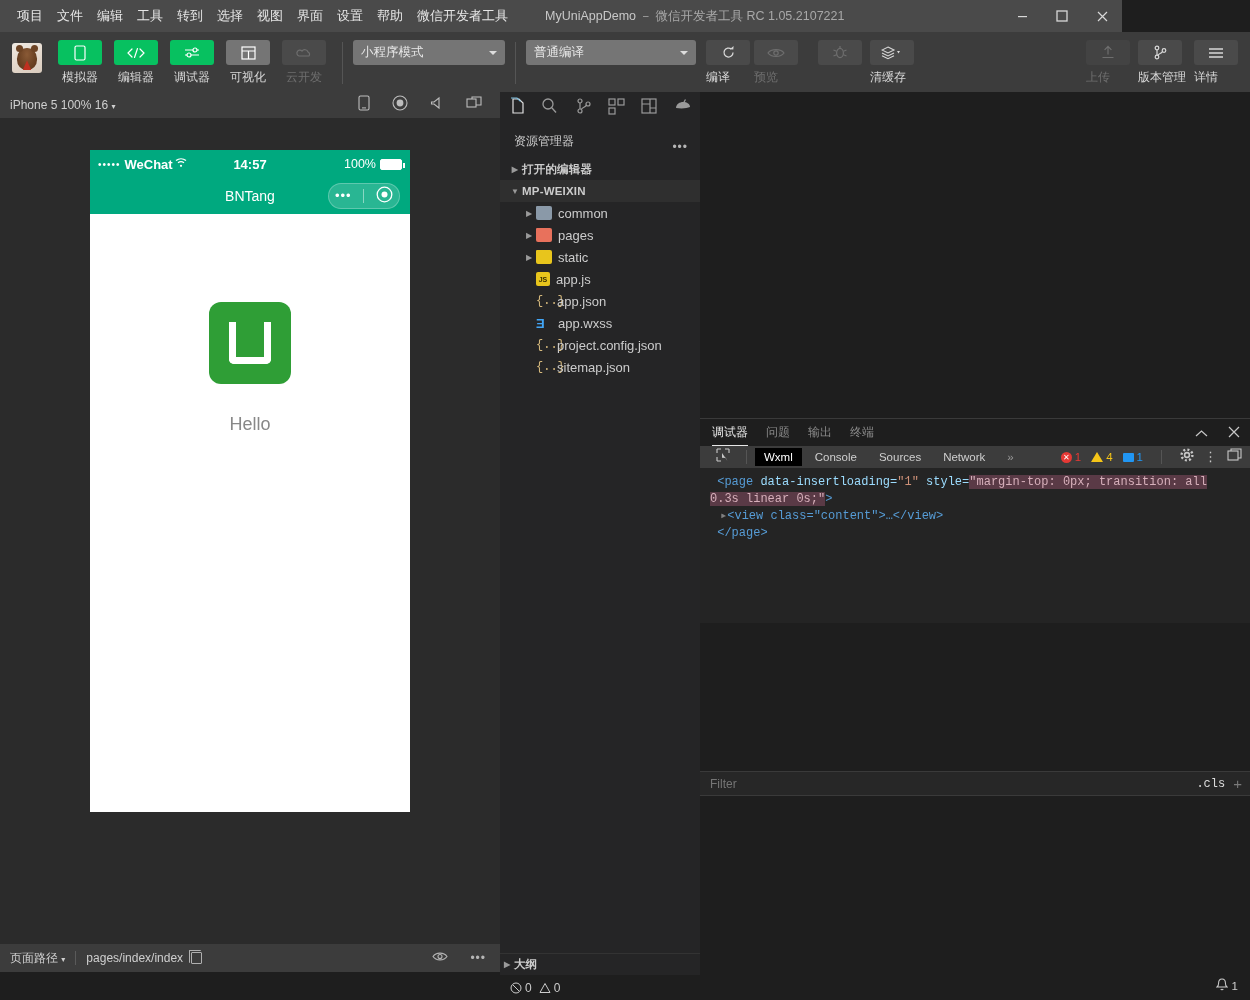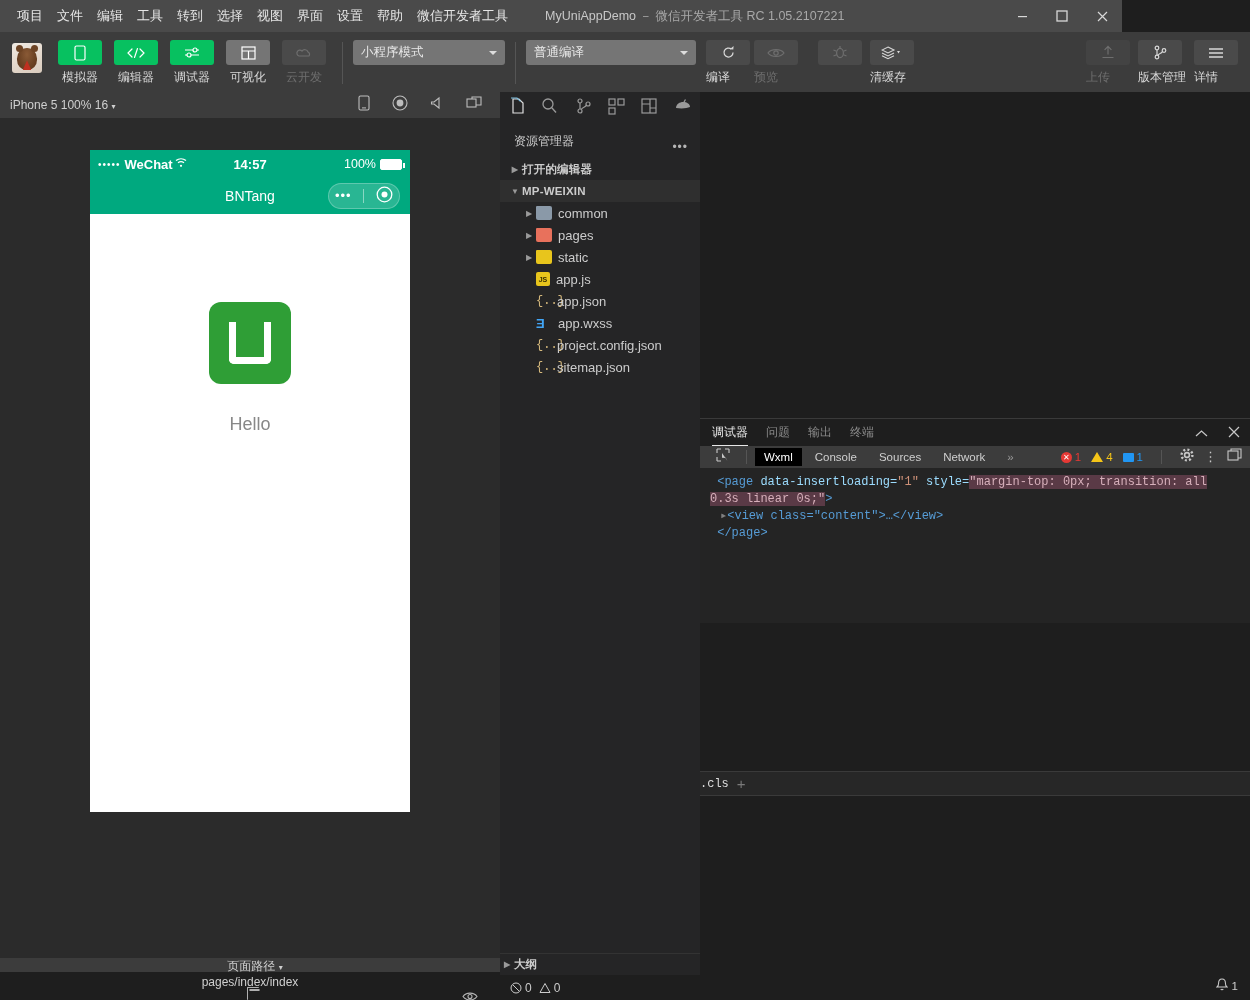--- a/index.html
+++ b/index.html
@@ -149,22 +149,22 @@
     padding-top: 20px;
   }
   #logo .u {
     width: 42px; height: 42px; border: 7px solid #fff;
     border-top: none; border-radius: 0 0 5px 5px;
   }
   #hello { margin-top: 30px; font-size: 18px; color: #888; }
 
   
   #statusbar {
-    position:absolute; left:0; bottom:0; width:500px; height:14px;
-    background:#3c3c3c; display:flex; align-items:center; font-size:12px; color:#cfcfcf;flex-direction:column;
+    position:absolute; left:0; bottom:0; width:500px; height:28px;
+    background:#3c3c3c; display:flex; align-items:center; font-size:12px; color:#cfcfcf;
   }
   #statusbar .sb-sep { width:1px;height:14px;background:#5a5a5a;margin:0 10px; }
   .copy-ic {
     width:11px;height:12px;border:1px solid #b0b0b0;border-radius:1px;
     position:relative; margin-left:8px;
   }
   .copy-ic::before{content:'';position:absolute;left:-3px;top:-3px;width:11px;height:12px;
     border:1px solid #b0b0b0;border-right:none;border-bottom:none;border-radius:1px;}
 
   
@@ -738,20 +738,21 @@
         <span class="tok-attr">style=</span><span class="tok-hl">"margin-top: 0px; transition: all 0.3s linear 0s;"</span><span class="tok-tag">&gt;</span>
       </div>
       <div style="padding-left:10px;">
         <span class="tok-punct">▸</span><span class="tok-tag">&lt;view class="content"&gt;…&lt;/view&gt;</span>
       </div>
       <div>&nbsp;<span class="tok-tag">&lt;/page&gt;</span></div>
     </div>
 
 
     <div id="filter-row">
+      <input id="filter-input" placeholder="Filter" style="">
       <span id="cls-btn">.cls</span>
       <span id="plus-btn">+</span>
     </div>
   </div>
 
   <div id="bottom-right-bg">
     <div id="notif">
       <span>
         <svg width="12" height="14" viewBox="0 0 12 14">
             <path d="M6 1 C3.6 1 2.6 2.8 2.6 5 C2.6 8 1 9 1 9 H11 C11 9 9.4 8 9.4 5 C9.4 2.8 8.4 1 6 1 z" fill="none" stroke="#cccccc" stroke-width="1.05"></path>

